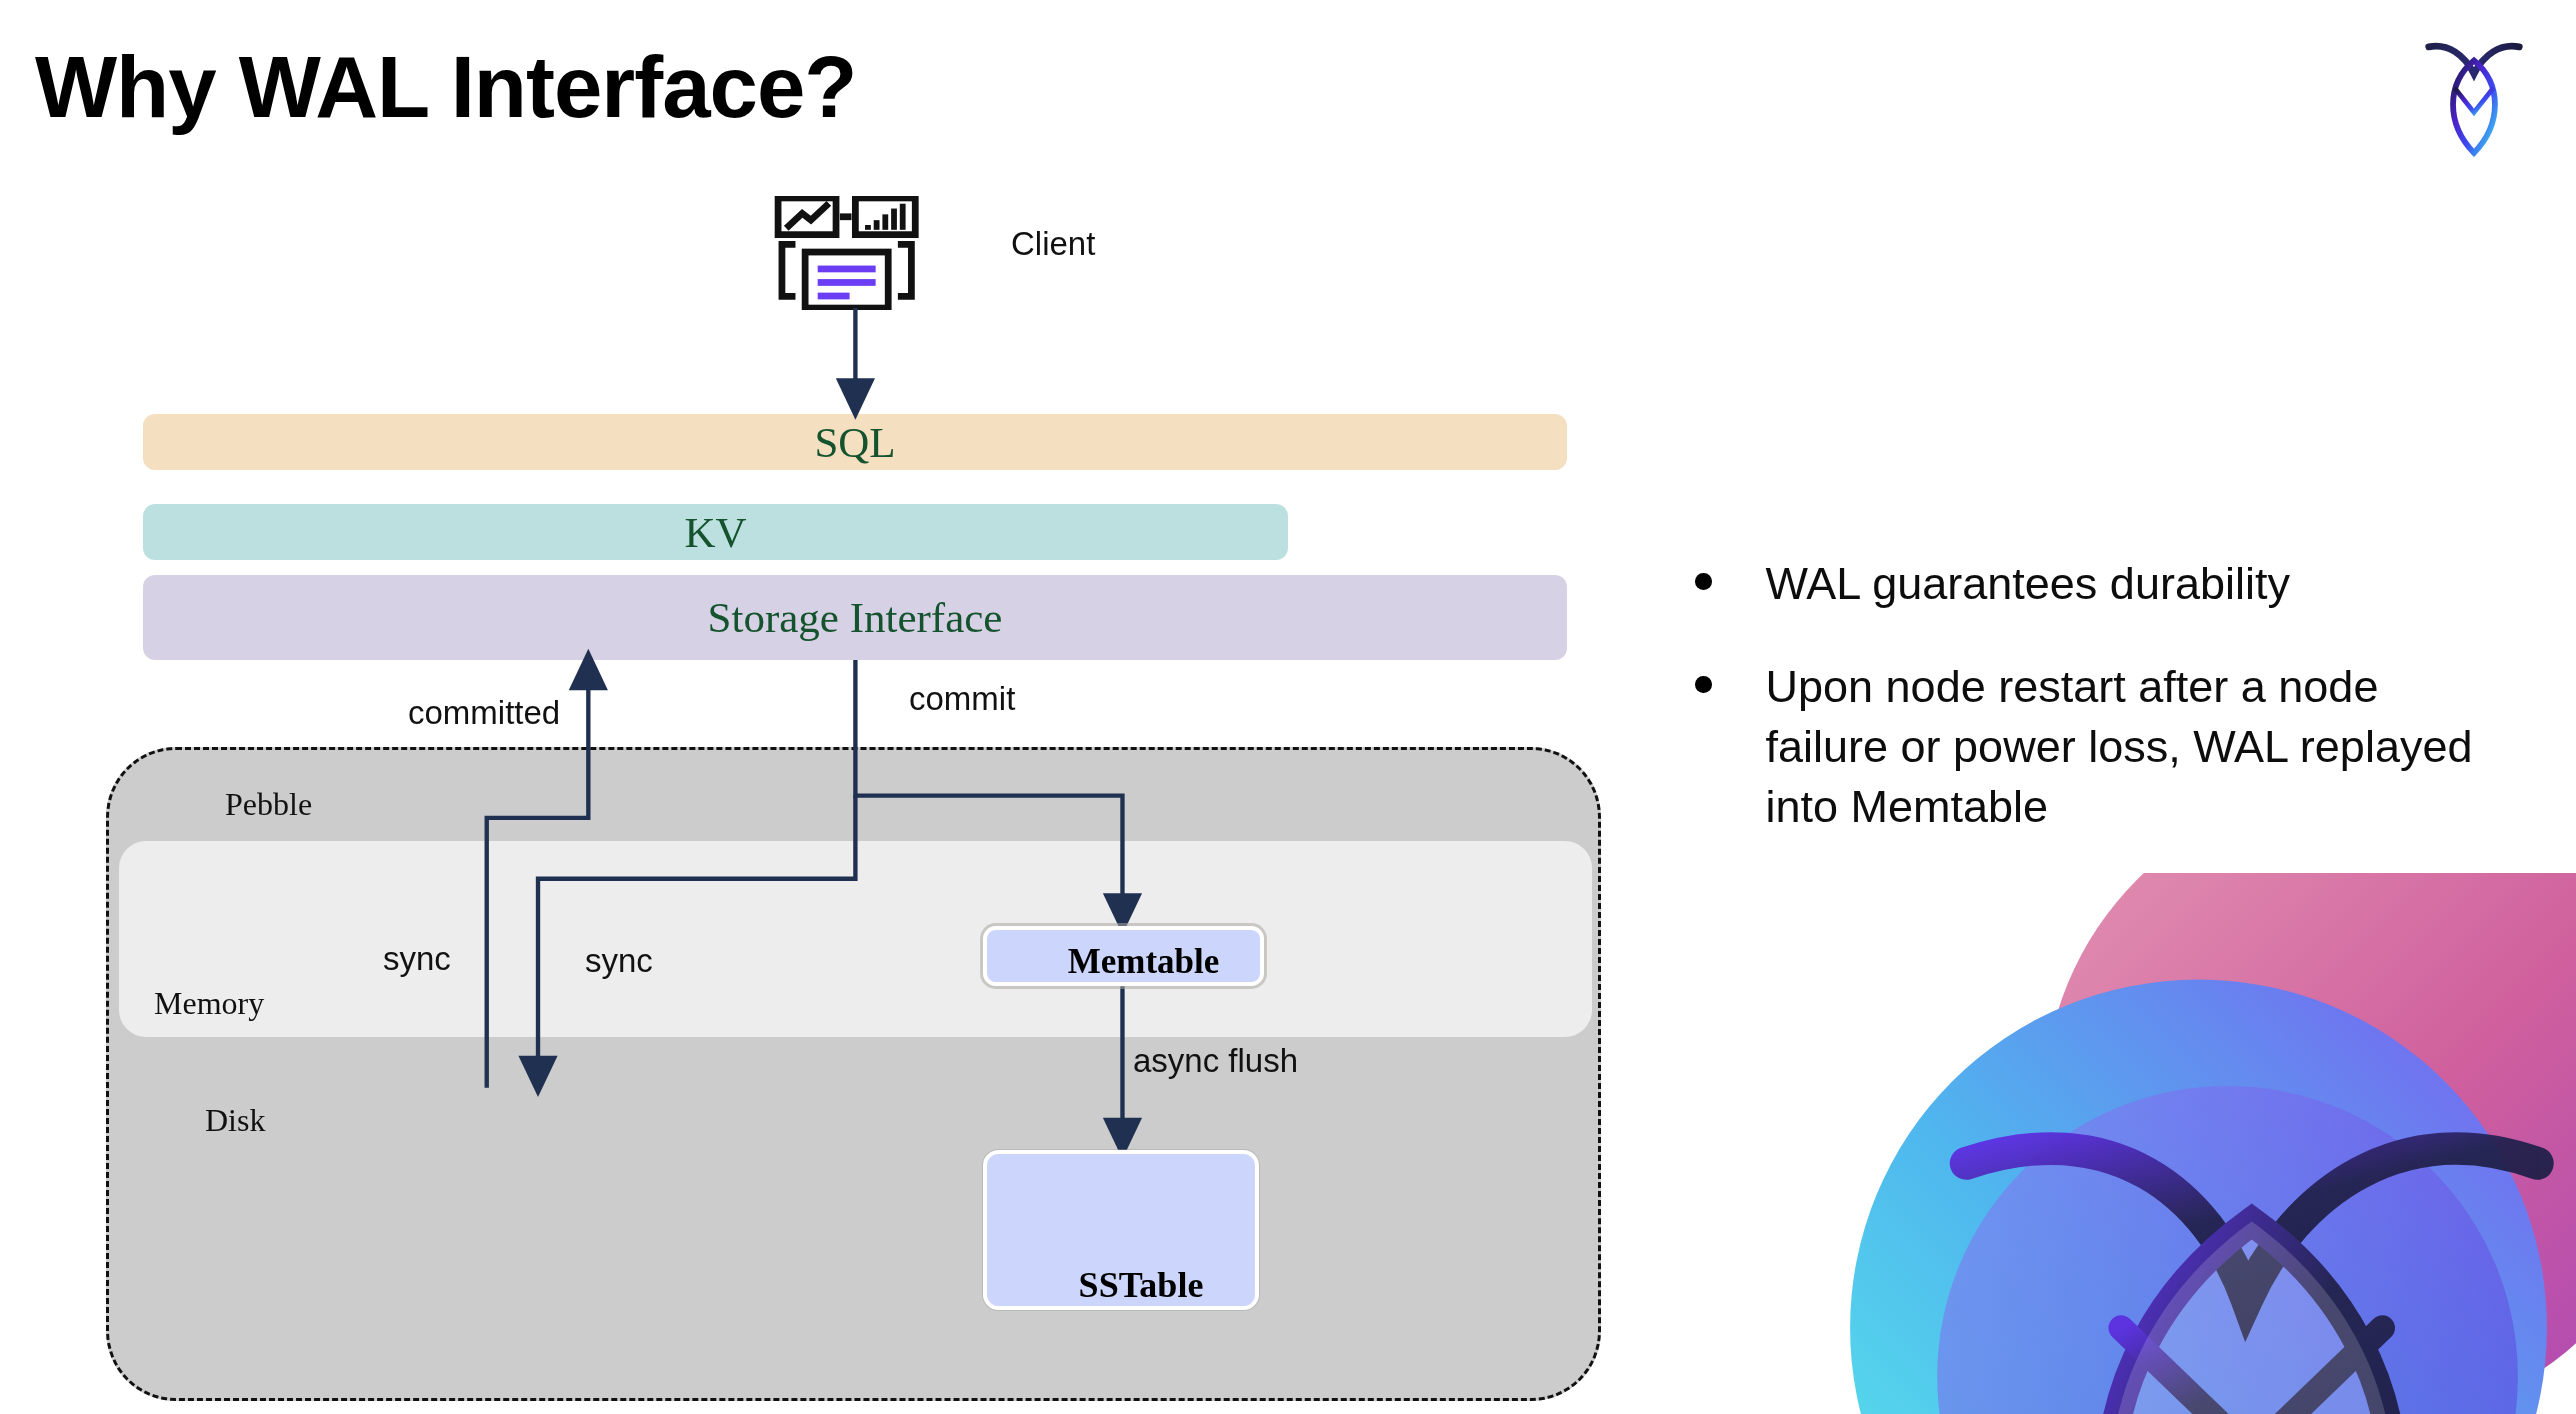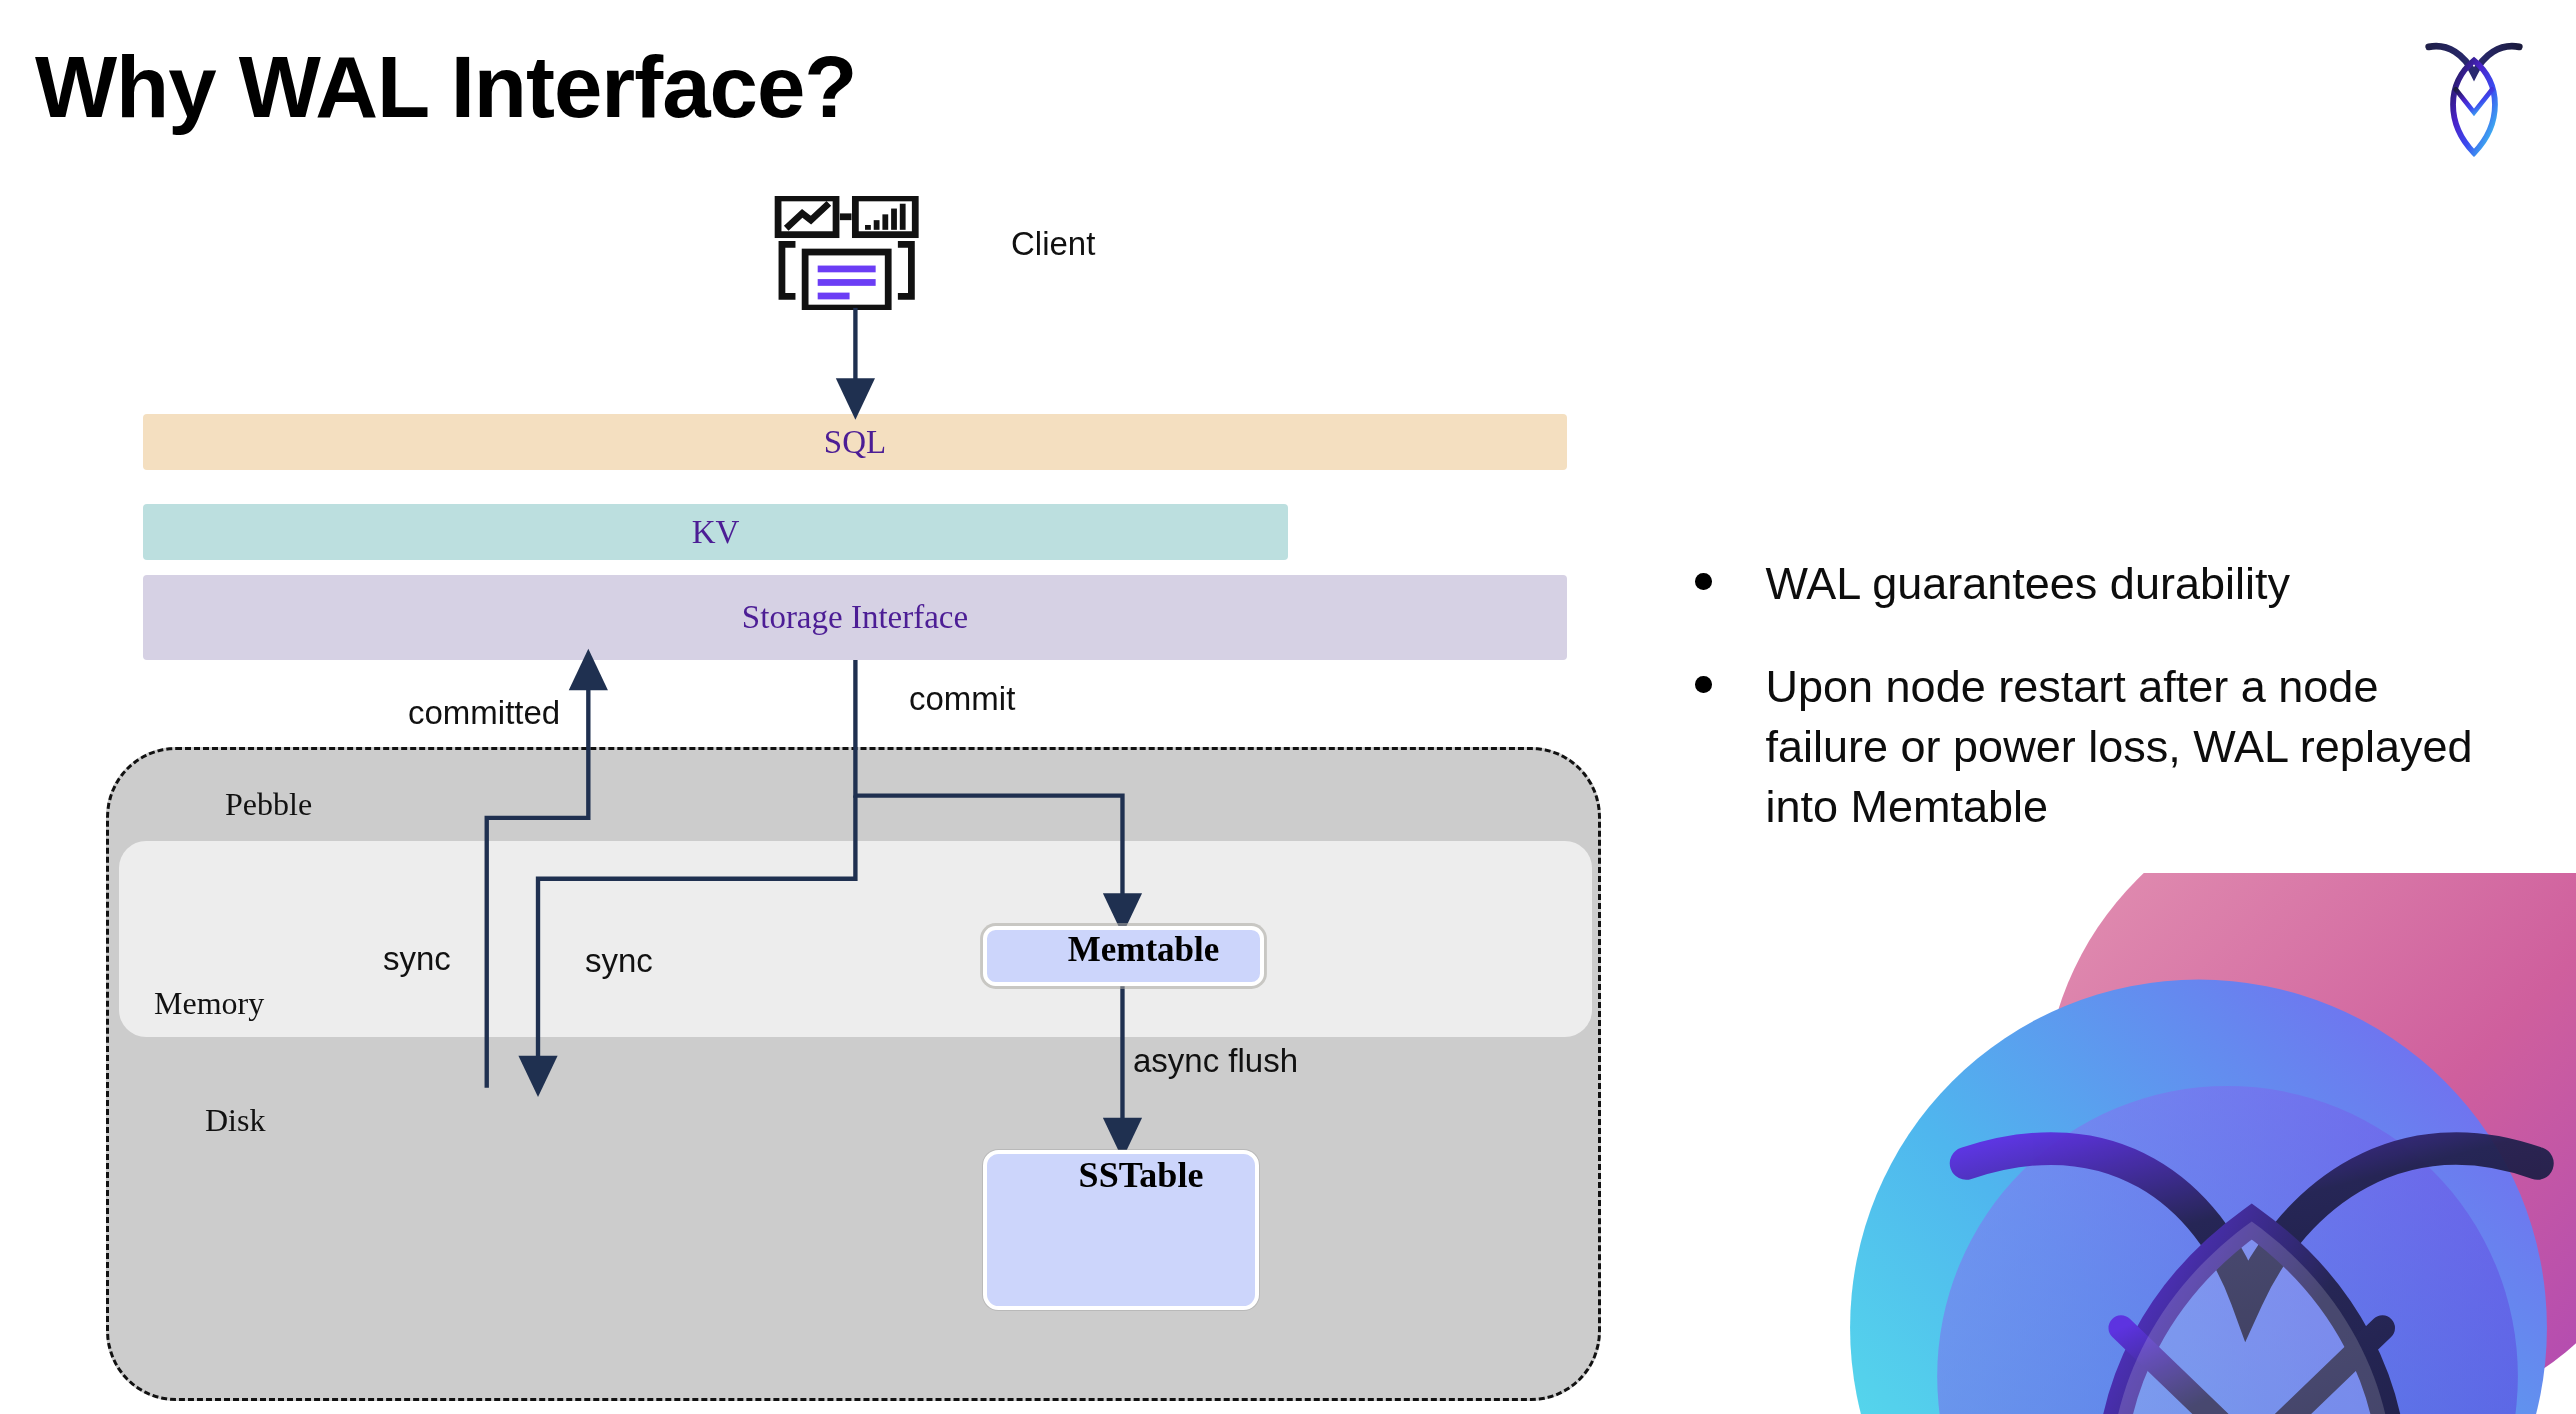--- a/index.html
+++ b/index.html
@@ -20,23 +20,23 @@
   #logo{position:absolute;left:2421px;top:35px;width:106px;height:126px;}
 
   
   #corner-art{position:absolute;right:0;bottom:0;width:755px;height:542px;
               pointer-events:none;}
 
   
   #diagram{position:absolute;left:0;top:0;width:1645px;height:1415px;}
 
   .layer-bar{
-    position:absolute;height:56px;border-radius:4px;
+    position:absolute;height:56px;border-radius:12px;
     display:flex;align-items:center;justify-content:center;
-    font-family:"Liberation Serif", serif;font-size:33px;color:#4c1d95;
+    font-family:"Liberation Serif", serif;font-size:43px;color:#14532d;
   }
   #bar-sql{left:143px;top:414px;width:1424px;background:#f4dfc0;}
   #bar-kv{left:143px;top:504px;width:1145px;background:#bcdfdf;}
   #bar-storage{left:143px;top:575px;width:1424px;height:85px;background:#d6d1e4;}
 
   
   #pebble-box{
     position:absolute;left:106px;top:747px;width:1495px;height:654px;
     background:#cccccc;border:3.9px dashed #111111;border-radius:70px;
     box-sizing:border-box;
@@ -51,21 +51,21 @@
     font-size:32px;color:#111;
   }
   #label-pebble{left:225px;top:786px;}
   #label-memory{left:154px;top:985px;}
   #label-disk{left:205px;top:1102px;}
 
   
   .data-box{
     position:absolute;background:#ccd5fb;border:4.8px solid #ffffff;
     border-radius:15.5px;box-sizing:border-box;
-    display:flex;align-items:flex-start;justify-content:center;
+    display:flex;align-items:flex-end;justify-content:center;
     font-family:"Liberation Serif", serif;font-weight:bold;font-size:36px;color:#000;
     box-shadow:0 0 0 1px rgba(150,150,150,.35);
     padding-left:40px;
   }
   #box-memtable{left:983px;top:926px;width:281px;height:60px;border-radius:12.6px;font-size:35px;
                 box-shadow:0 0 0 2.9px rgba(170,168,160,.55);}
   #box-wal{left:448px;top:1088px;width:182px;height:166px;}
   #box-sstable{left:983px;top:1150px;width:276px;height:160px;}
 
   

